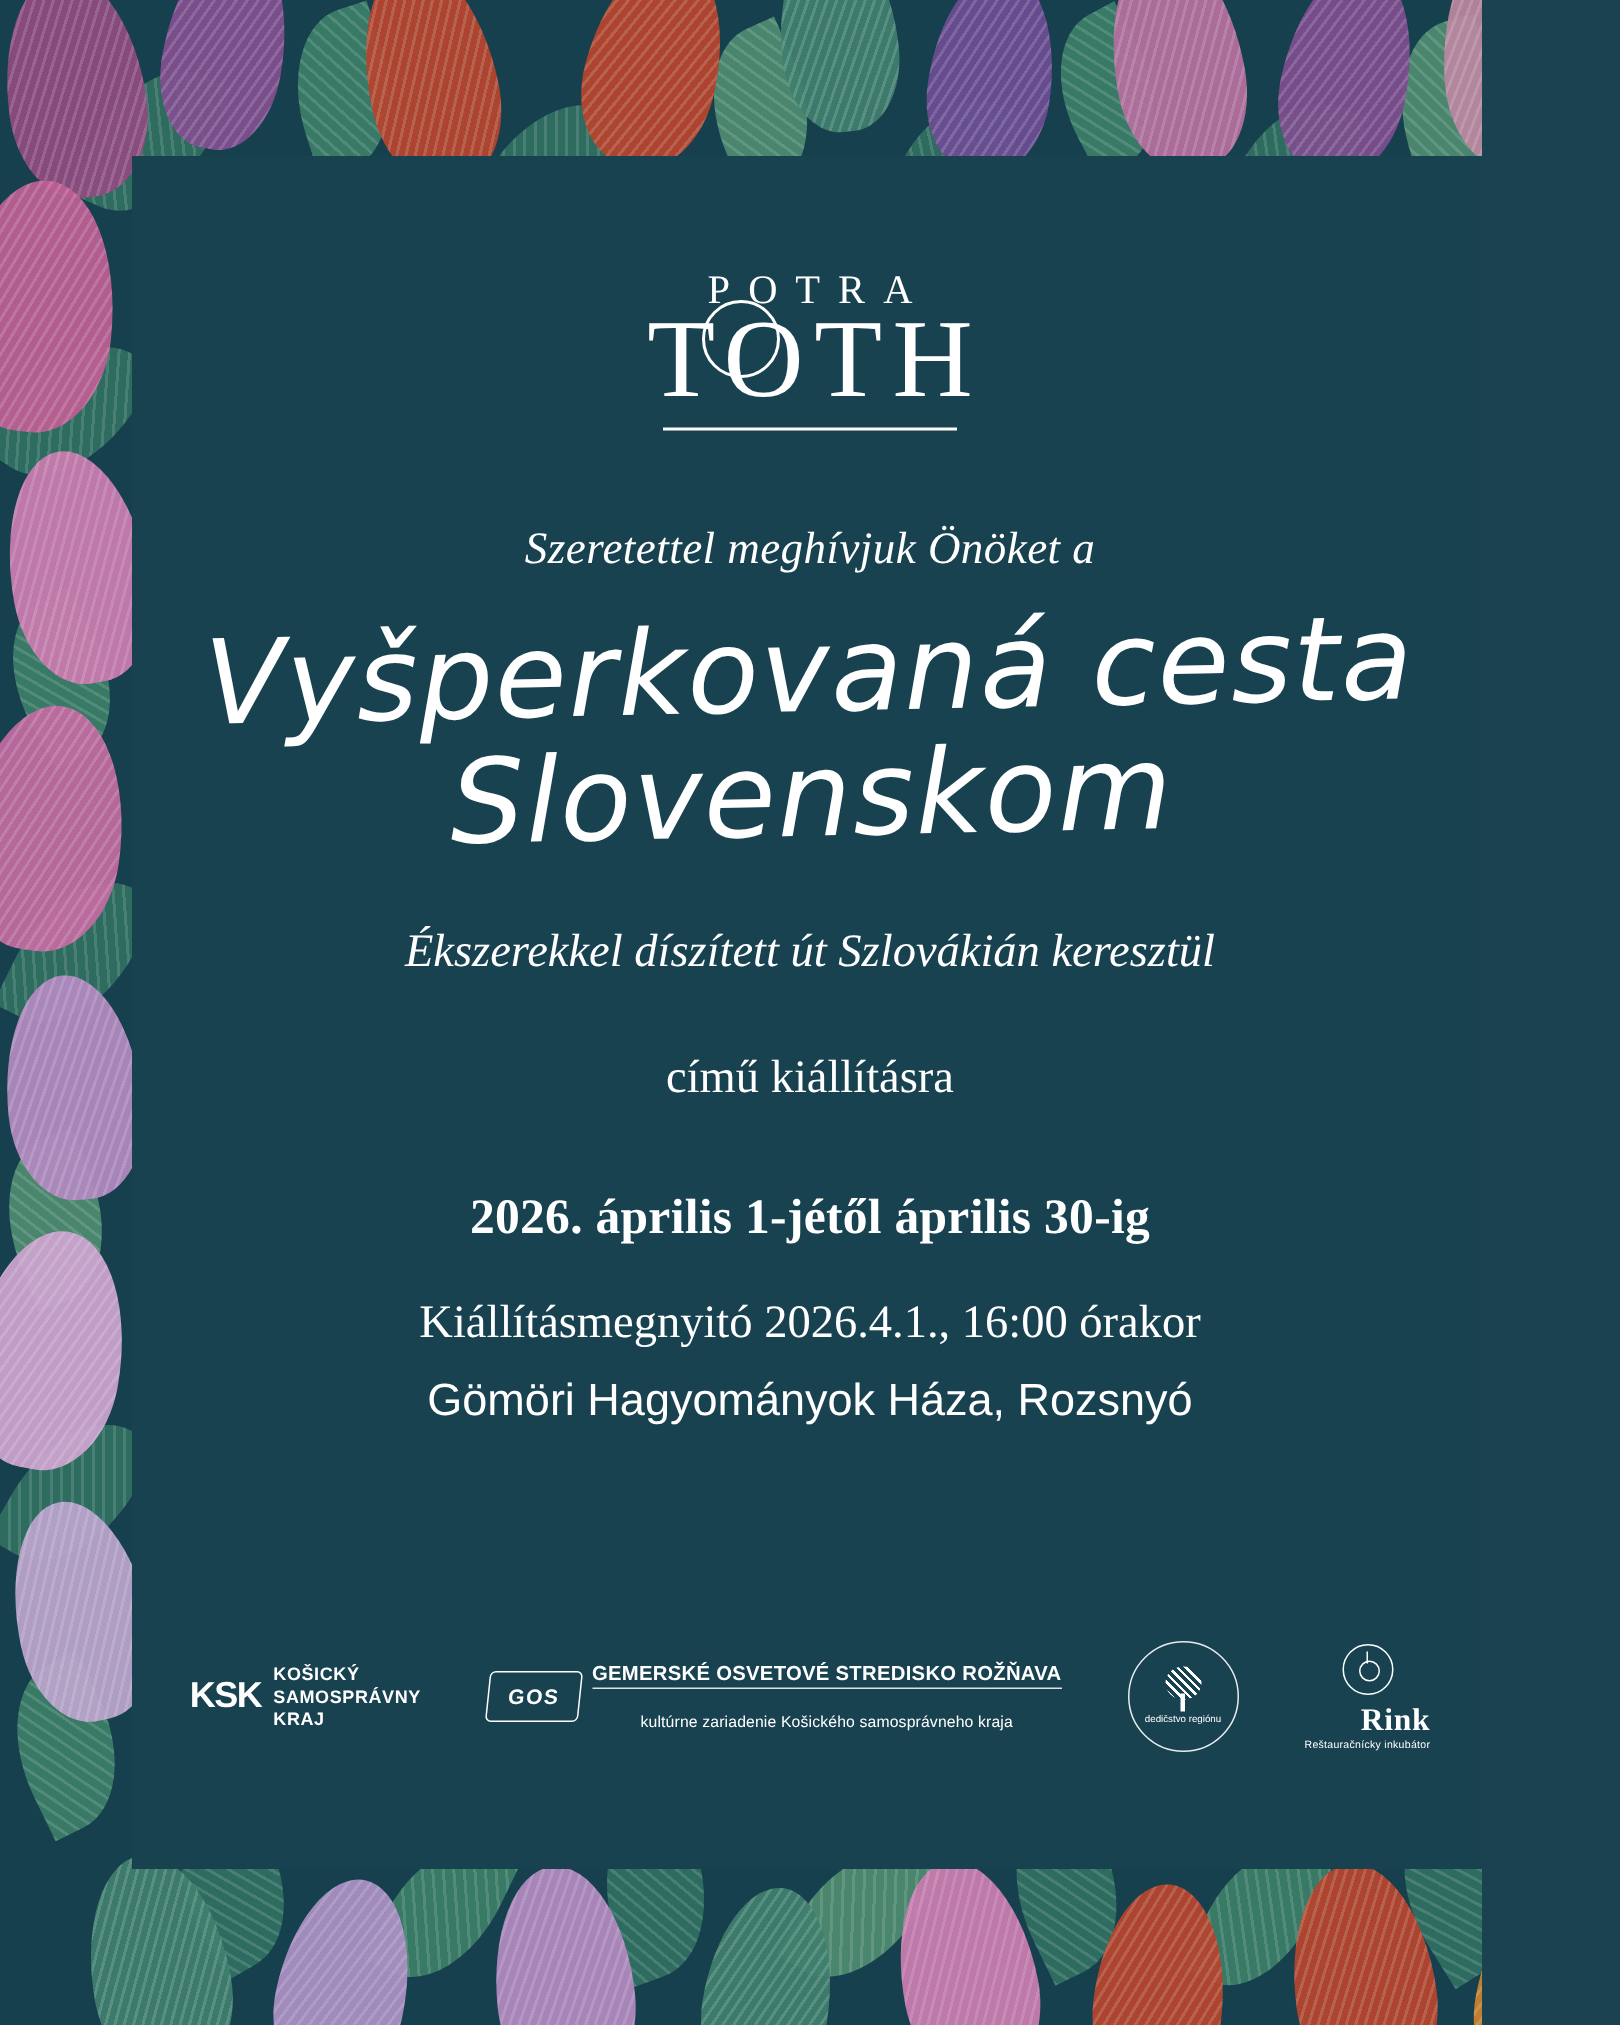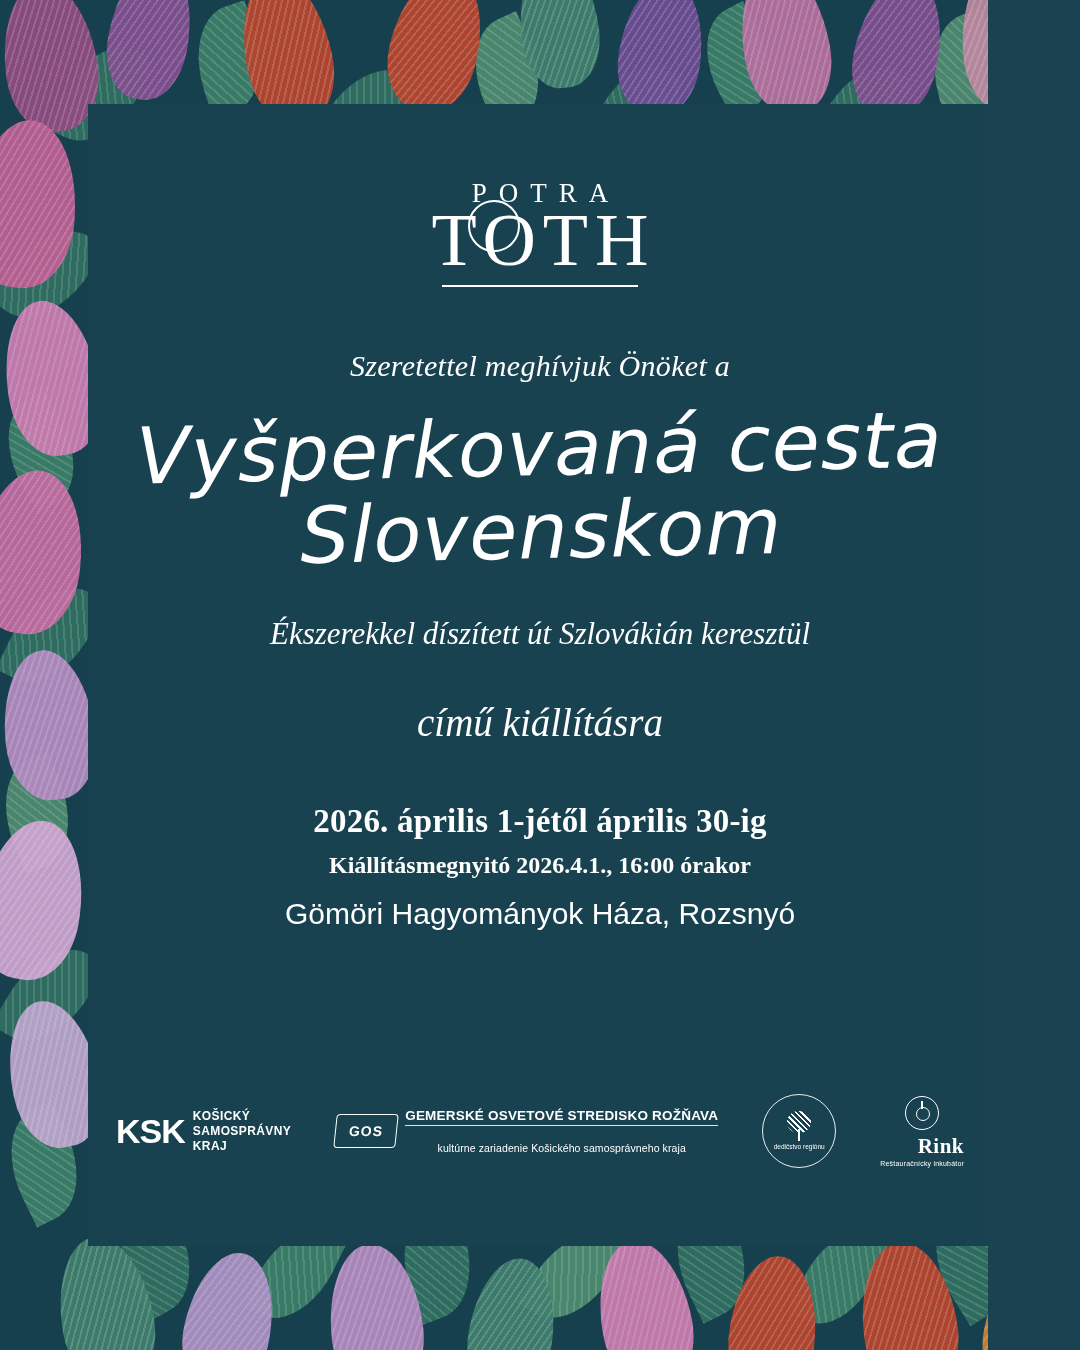--- a/index.html
+++ b/index.html
@@ -146,34 +146,33 @@
   .title .l2 { display: block; }
 
   .subtitle {
     margin-top: 44px;
     font-style: italic;
     font-size: 31px;
   }
 
   .kind {
     margin-top: 48px;
-    font-style: italic;
-    font-size: 39px;
+    font-size: 31px;
   }
 
   .dates {
     margin-top: 58px;
     font-size: 33px;
     font-weight: 700;
     letter-spacing: 0.2px;
   }
   .opening {
-    margin-top: 12px;
-    font-size: 24px;
-    font-weight: 700;
+    margin-top: 32px;
+    font-size: 31px;
+    font-weight: 400;
   }
   .venue {
     margin-top: 18px;
     font-family: "Liberation Sans", sans-serif;
     font-size: 30px;
     font-weight: 400;
   }
 
   
   .logos {
@@ -185,21 +184,21 @@
     justify-content: center;
     align-items: center;
     gap: 44px;
     filter: none;
   }
   .logo { display: flex; align-items: center; color: #fff; }
 
   .ksk-mark {
     font-family: "Liberation Sans", sans-serif;
     font-weight: 700;
-    font-size: 34px;
+    font-size: 24px;
     letter-spacing: -1px;
     margin-right: 8px;
   }
   .ksk-text {
     font-family: "Liberation Sans", sans-serif;
     font-size: 12px;
     font-weight: 700;
     line-height: 1.25;
     text-align: left;
     letter-spacing: 0.4px;

